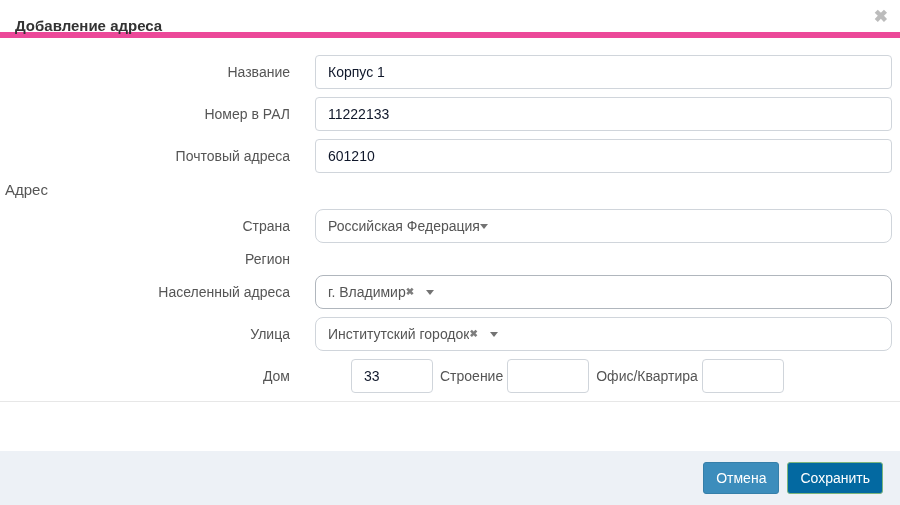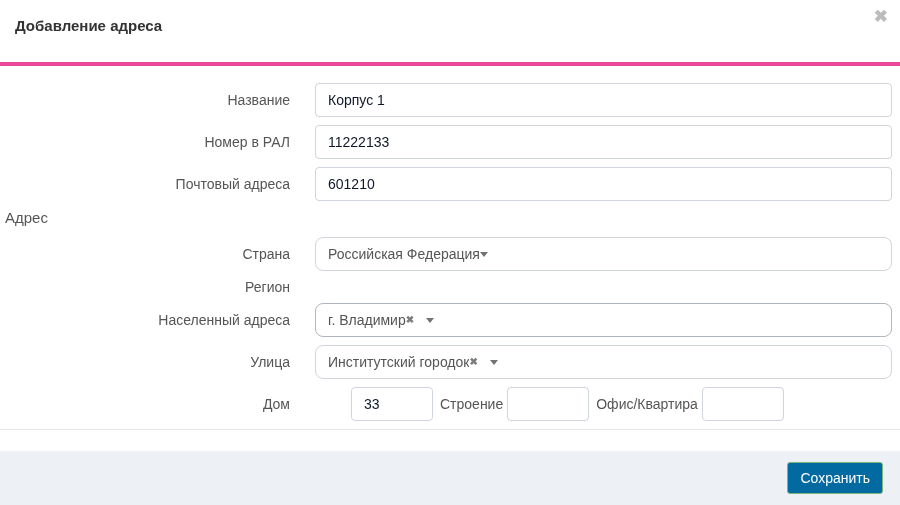--- a/index.html
+++ b/index.html
@@ -1,20 +1,20 @@
 <!DOCTYPE html>
 <html><head>
 <meta charset="utf-8">
 <style>
   * { margin:0; padding:0; box-sizing:border-box; }
   html,body { width:900px; height:505px; background:#fff; font-family:"Liberation Sans", sans-serif; font-size:14px; color:#555; overflow:hidden; }
   .modal { position:relative; width:900px; height:505px; background:#fff; }
 
   
-  .modal-header { position:relative; height:66px; padding:16px 15px; border-bottom:4px solid #ec4899; }
+  .modal-header { position:relative; height:38px; padding:16px 15px; border-bottom:6px solid #ec4899; }
   .modal-title { font-size:15px; font-weight:bold; color:#333; line-height:20px; }
   .close-btn { position:absolute; top:8px; right:12px; font-size:17px; font-weight:bold; color:#bcbcbc; cursor:pointer; line-height:1; }
 
   
   .modal-body { padding:17px 8px 0 0; }
   .form-row { display:flex; align-items:center; margin-bottom:8px; }
   .form-label { width:315px; padding-right:25px; text-align:right; color:#555; flex-shrink:0; line-height:16px; }
   .control { flex:1; min-width:0; }
 
   .form-control { width:100%; height:34px; border:1px solid #d0d5db; border-radius:4px; padding:6px 12px; font-size:14px; font-family:inherit; color:#0f172a; background:#fff; outline:none; }
@@ -127,16 +127,17 @@
         <span class="inline-label">Офис/Квартира</span>
         <input class="form-control small" type="text" value="" style="">
       </div>
     </div>
 
   </div>
 
   <hr class="divider">
 
   <div class="modal-footer">
+    <button class="btn btn-cancel">Отмена</button>
     <button class="btn btn-save">Сохранить</button>
   </div>
 
 </div>
 
 </body></html>

